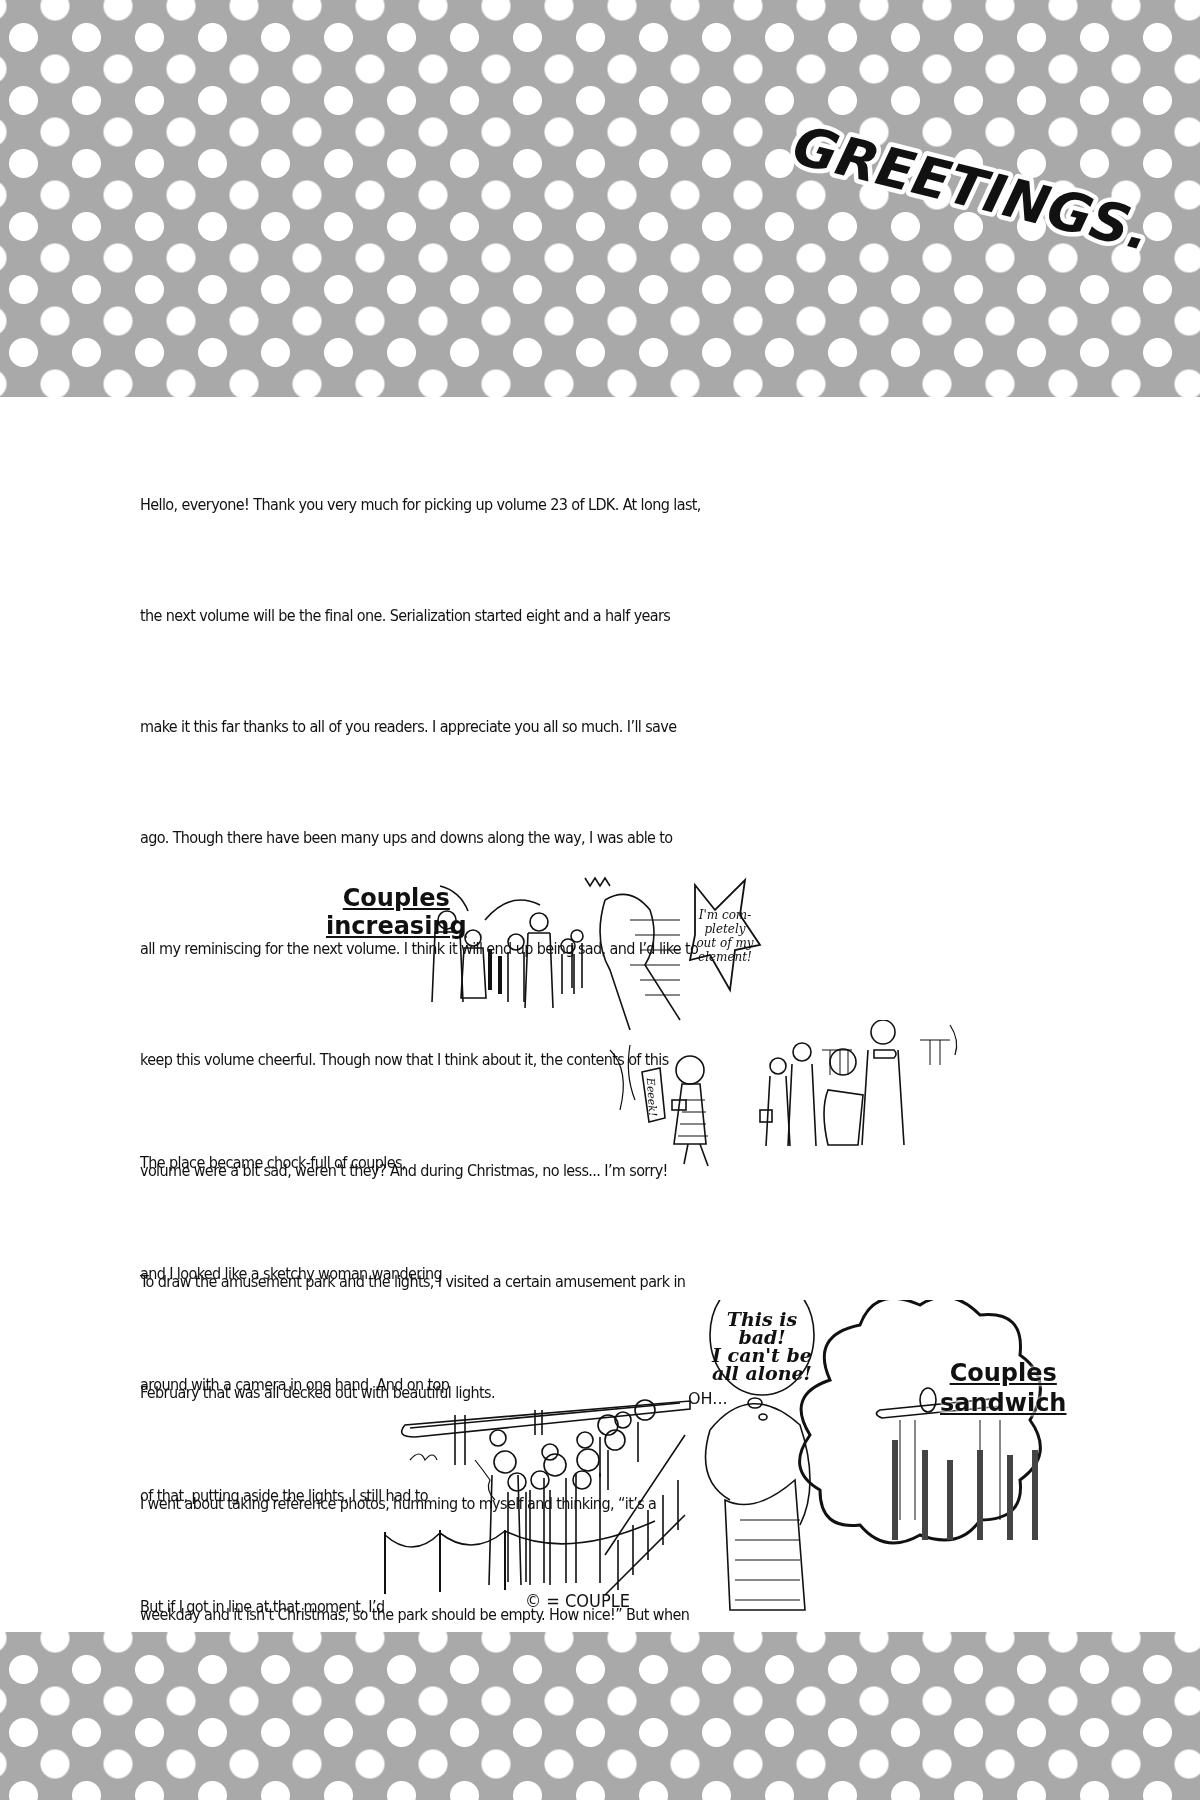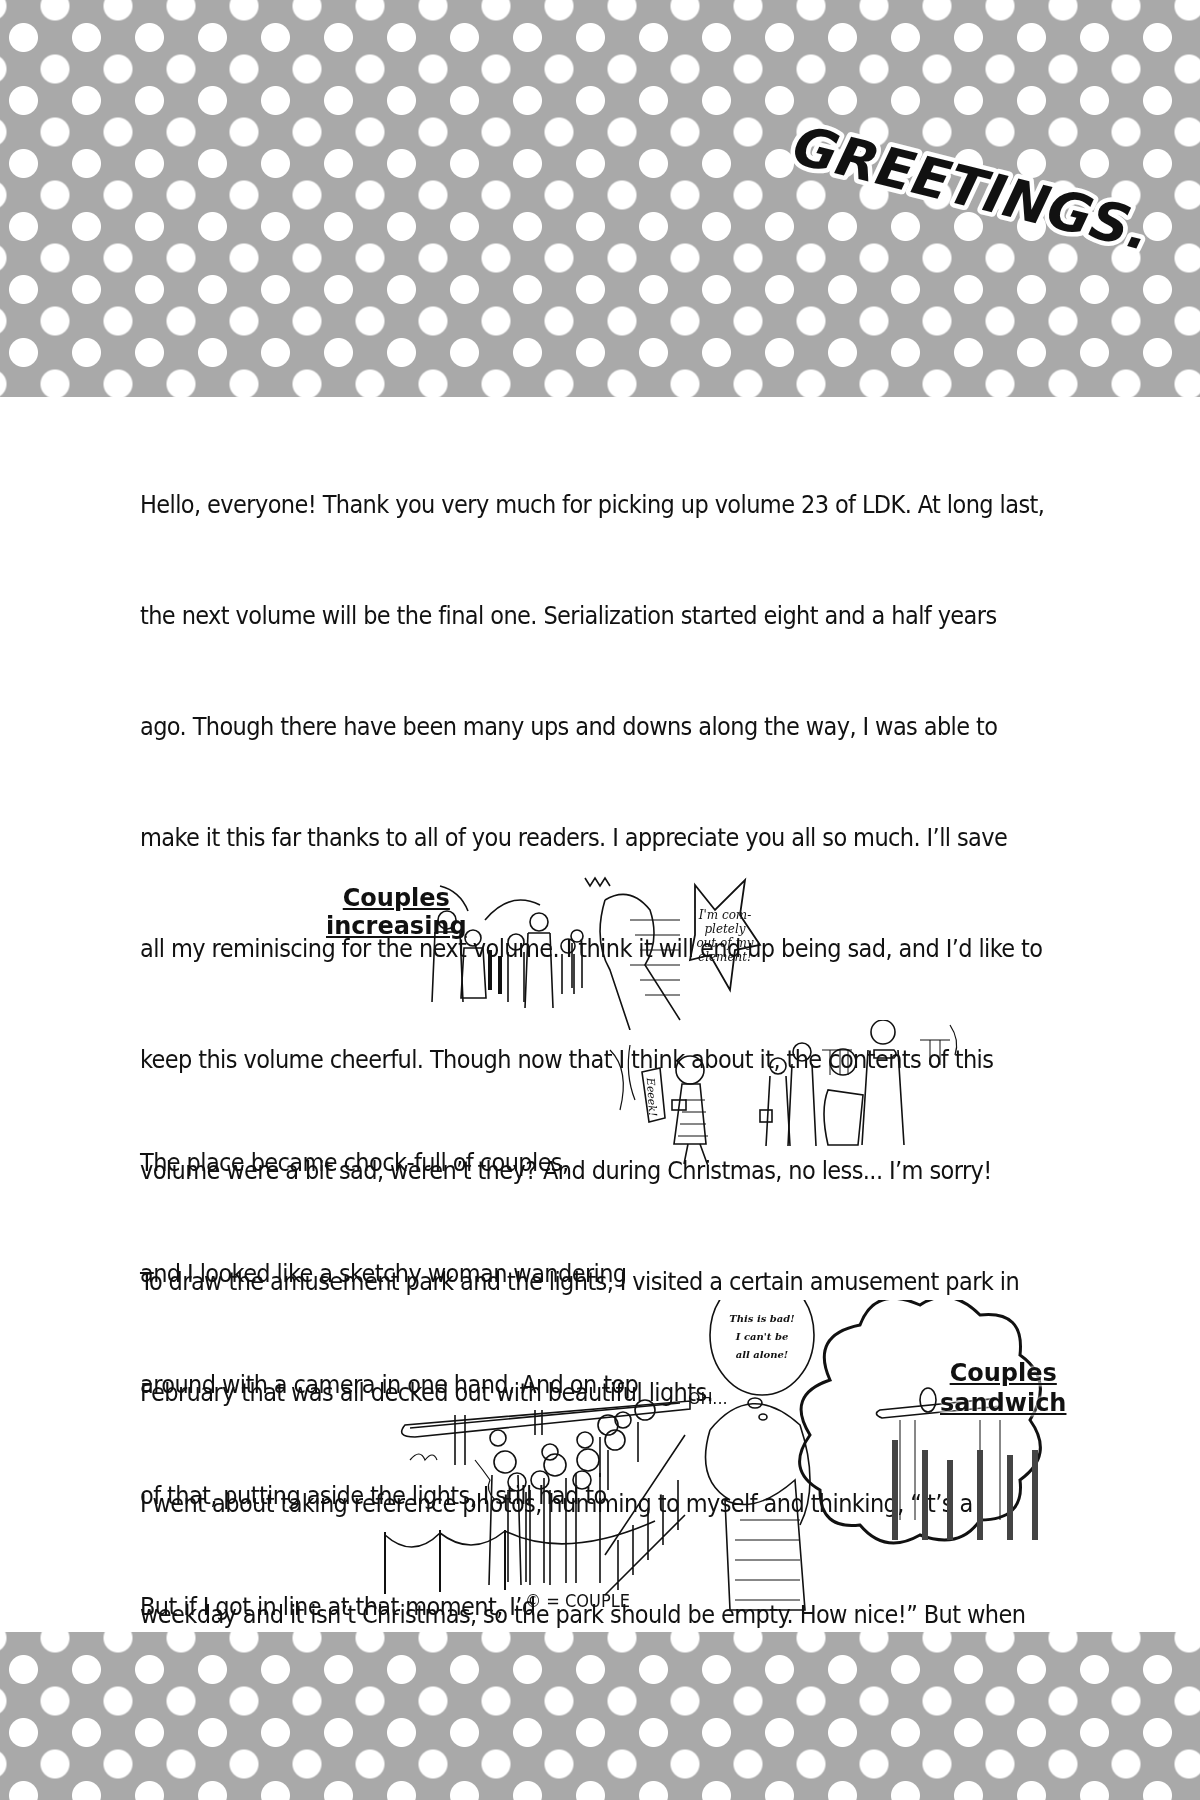--- a/index.html
+++ b/index.html
@@ -11,21 +11,21 @@
       radial-gradient(circle at 50% 50%, #fff 14px, transparent 15px),
       radial-gradient(circle at 50% 50%, #fff 14px, transparent 15px);
     background-size:63px 63px, 63px 63px;
     background-position:-8px 6px, 23.5px 37.5px;
   }
   #band-top { top:0; height:397px; }
   #band-bottom { top:1632px; height:168px; }
   .title { position:absolute; left:760px; top:110px; width:440px; height:180px; }
   .title svg { overflow:visible; }
   .para { position:absolute; font-family:"DejaVu Sans Condensed","DejaVu Sans", sans-serif;
-          font-size:25px; line-height:37px; letter-spacing:-0.6px; color:#111; white-space:pre; }
+          font-size:16px; line-height:37px; letter-spacing:-0.6px; color:#111; white-space:pre; }
   #para1 { left:140px; top:412px; }
   #para2 { left:140px; top:1070px; }
   .para span { display:block; }
   .illus { position:absolute; }
   .cap { position:absolute; font-family:"DejaVu Sans", sans-serif; font-weight:bold; color:#111;text-decoration:underline; }
   .small { position:absolute; font-family:"DejaVu Serif", serif; font-style:italic; font-size:12px;
            text-align:center; line-height:14px; color:#111; }
 </style>
 </head>
 <body>
@@ -36,22 +36,22 @@
   <svg width="440" height="180" viewBox="0 0 440 180">
     <g font-family="DejaVu Sans, sans-serif" font-weight="bold" font-style="italic" fill="#111" stroke="#fff" stroke-width="9" paint-order="stroke" stroke-linejoin="round">
       <text id="title-text" x="0" y="0" font-size="54" transform="translate(30,52) rotate(14)">GREETINGS.</text>
     </g>
   </svg>
 </div>
 
 <div id="para1" class="para">
   <span>Hello, everyone! Thank you very much for picking up volume 23 of LDK. At long last,</span>
   <span>the next volume will be the final one. Serialization started eight and a half years</span>
+  <span>make it this far thanks to all of you readers. I appreciate you all so much. I’ll save</span>
   <span>ago. Though there have been many ups and downs along the way, I was able to</span>
-  <span>make it this far thanks to all of you readers. I appreciate you all so much. I’ll save</span>
   <span>all my reminiscing for the next volume. I think it will end up being sad, and I’d like to</span>
   <span>keep this volume cheerful. Though now that I think about it, the contents of this</span>
   <span>volume were a bit sad, weren’t they? And during Christmas, no less... I’m sorry!</span>
   <span>To draw the amusement park and the lights, I visited a certain amusement park in</span>
   <span>February that was all decked out with beautiful lights.</span>
   <span>I went about taking reference photos, humming to myself and thinking, “it’s a</span>
   <span>weekday and it isn’t Christmas, so the park should be empty. How nice!” But when</span>
   <span>the evening arrived...</span>
 </div>
 
@@ -173,21 +173,21 @@
 
       <ellipse cx="382" cy="35" rx="52" ry="60"></ellipse>
 
       <path d="M450 80 q-20 -45 30 -55 q15 -40 60 -20 q30 -20 60 10 q45 -5 40 40 q35 25 10 65 q25 35 -10 60 q5 40 -40 40 q-20 30 -60 15 q-35 20 -60 -10 q-40 5 -40 -35 q-35 -20 -10 -55 q-25 -40 20 -55 z" stroke-width="3"></path>
       <path d="M500 110 q-8 4 2 8 l120 -12 l0 -8 z"></path>
       <path d="M520 120 v100 M535 120 v100 M600 120 v100 M620 120 v100" stroke-width="1"></path>
       <path d="M515 140 v100 M545 150 v90 M570 160 v80 M600 150 v90 M630 155 v85 M655 150 v90" stroke-width="6" stroke="#444"></path>
       <ellipse cx="548" cy="100" rx="8" ry="12"></ellipse>
     </g>
   </svg>
-  <div class="small" style="left:332px; top:10px; width:100px; font-size:10px; line-height:18px; font-weight:bold;">
+  <div class="small" style="left:332px; top:10px; width:100px; font-size:19px; line-height:18px; font-weight:bold;">
     <div>This is bad!</div>
     <div>I can't be</div>
     <div>all alone!</div>
   </div>
   <div class="small" style="left:308px; top:92px; font-style:normal; font-family:'DejaVu Sans',sans-serif; font-size:16px;">OH...</div>
   <div class="cap" style="left:560px; top:58px; font-size:24px; line-height:30px; text-align:center; text-shadow:0 0 3px #fff,0 0 3px #fff;">
     <div>Couples</div>
     <div>sandwich</div>
   </div>
   <div class="small" style="left:115px; top:294px; font-style:normal; font-family:'DejaVu Sans Condensed','DejaVu Sans',sans-serif; font-size:18px;margin-left:30px;">© = COUPLE</div>

